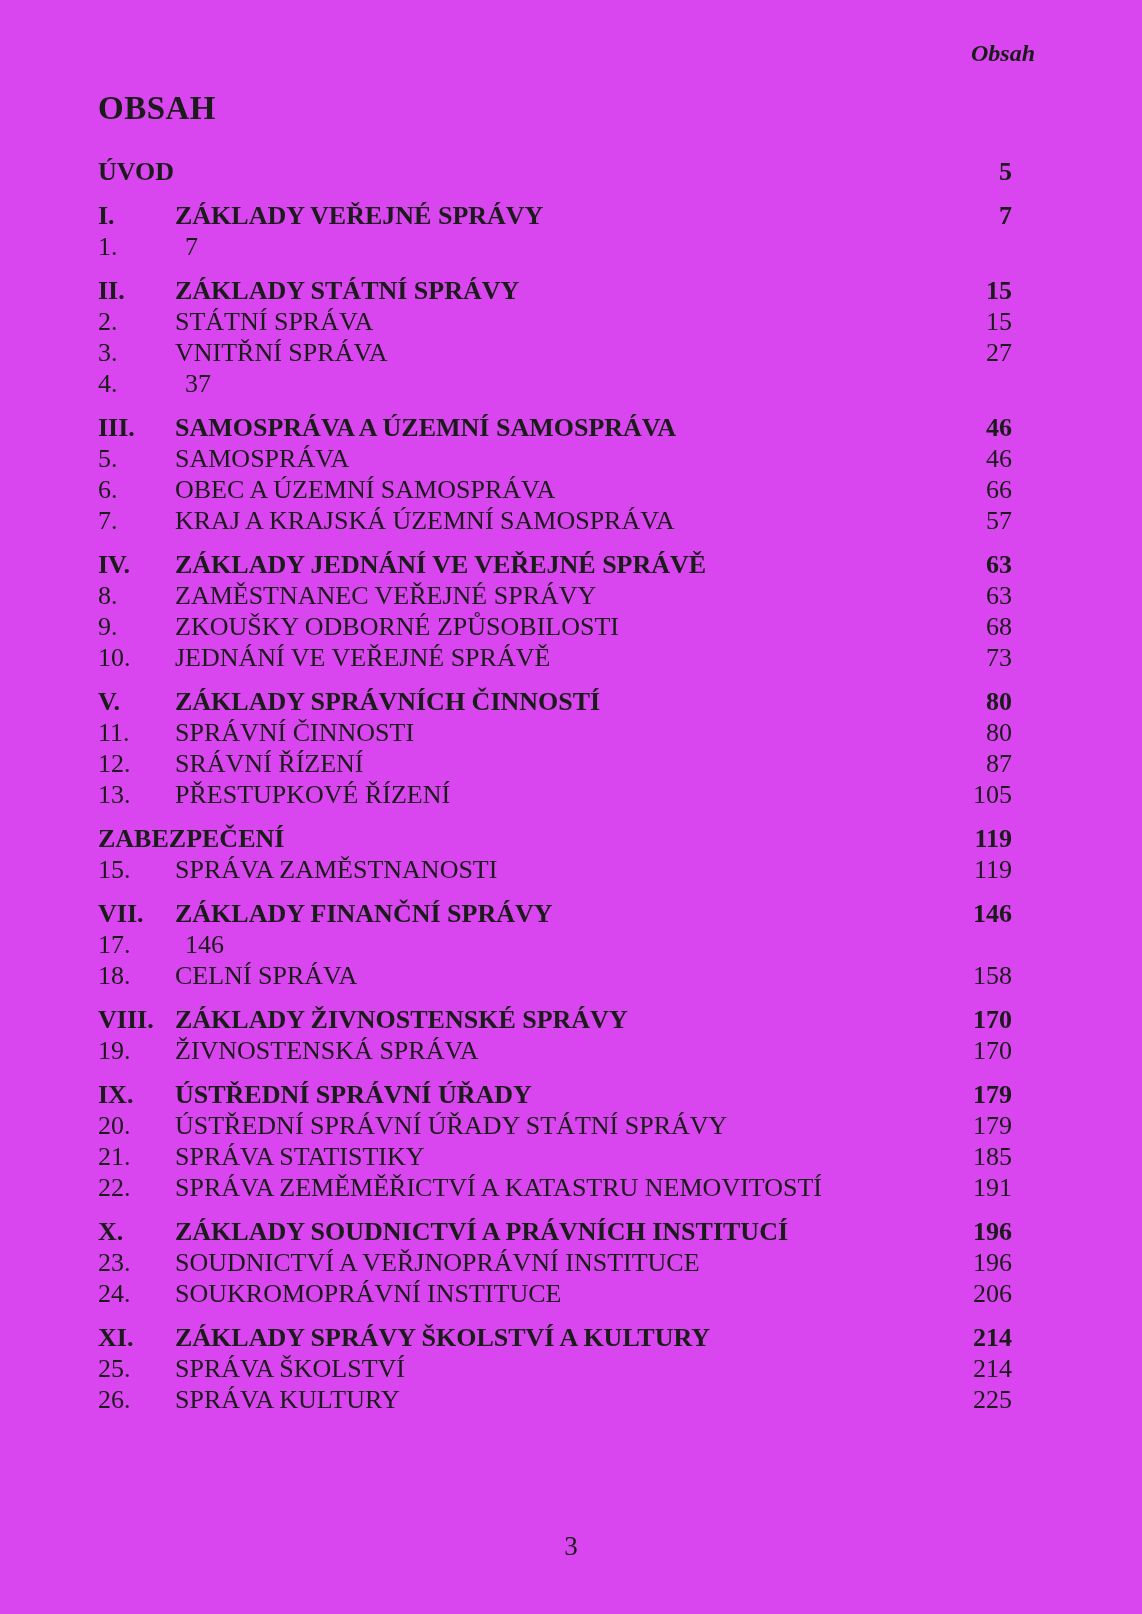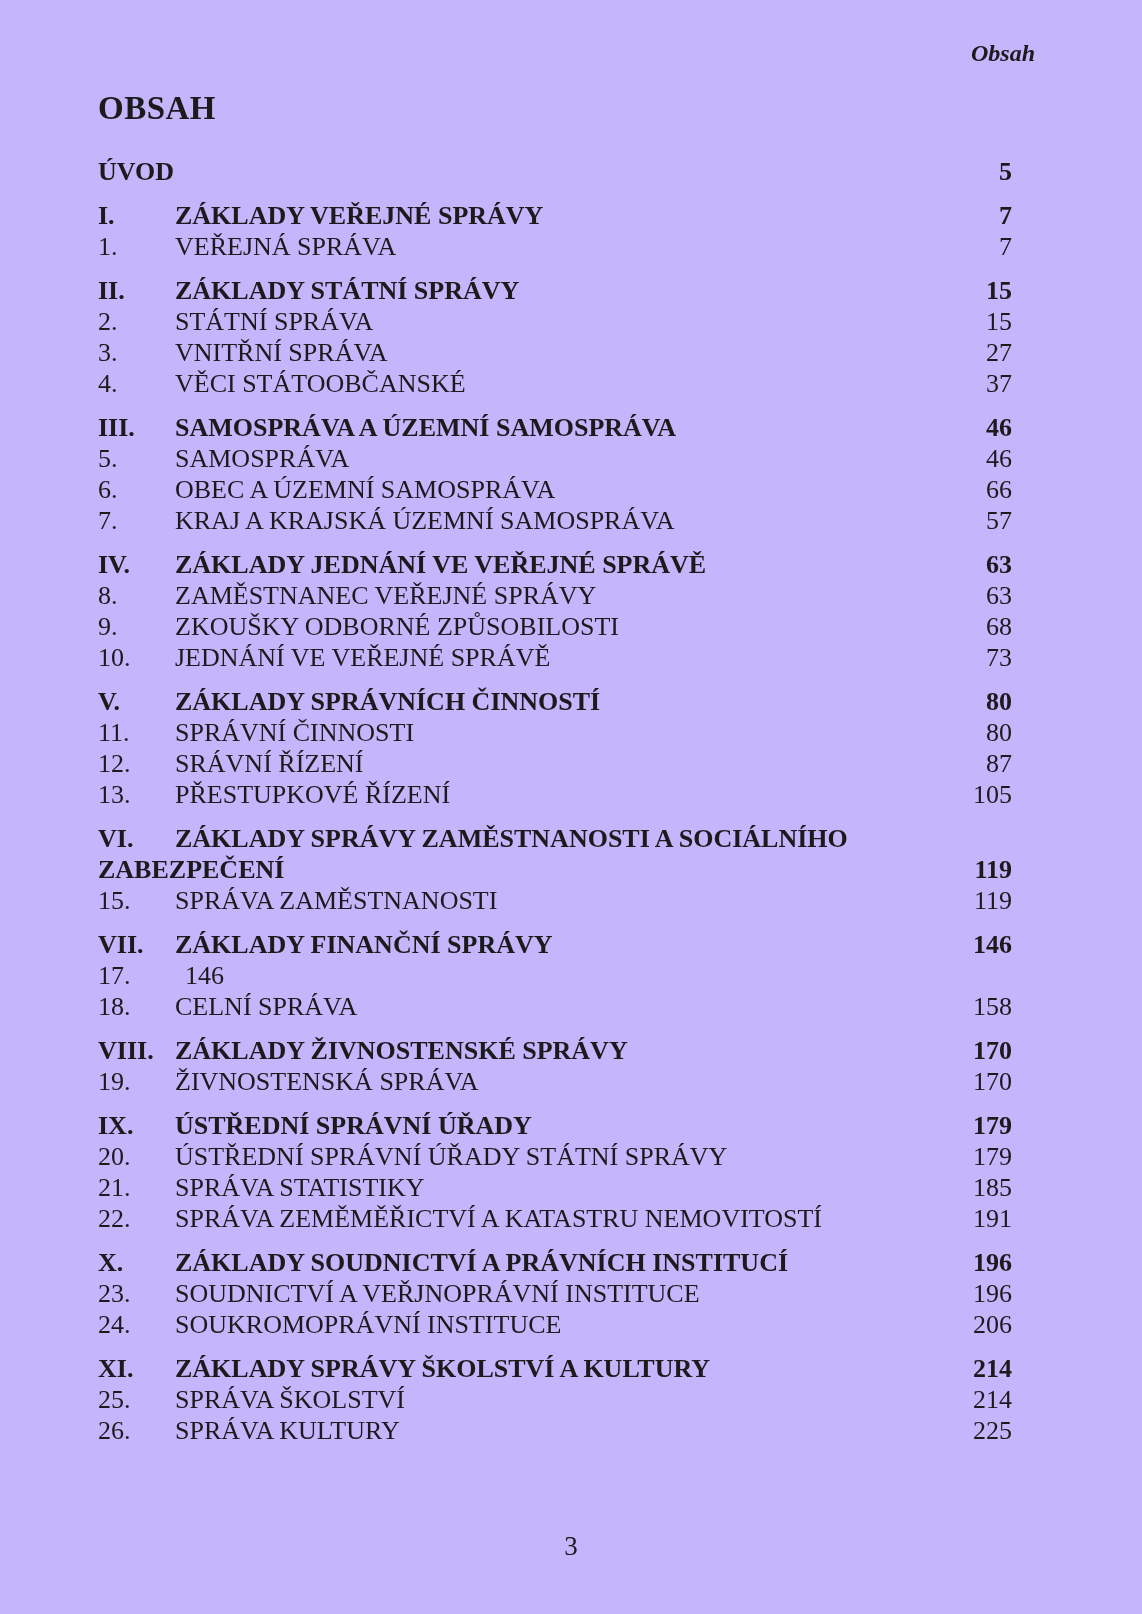--- a/index.html
+++ b/index.html
@@ -4,21 +4,21 @@
 <style>
   html, body { margin: 0; padding: 0; }
   body {
     width: 1142px; height: 1614px;
     background: #ffffff;
     font-family: "Liberation Serif", serif;
     color: #1b1b1b;
     position: relative;
     overflow: hidden;
   }
-  .page { position: absolute; inset: 0; background: #c4b5fd; }
+  .page { position: absolute; inset: 0; background: #d946ef; }
   .running-header {
     position: absolute; top: 40px; right: 107px;
     font-size: 24px; font-weight: bold; font-style: italic;
   }
   .heading {
     position: absolute; top: 90px; left: 98px;
     font-size: 33px; font-weight: bold; letter-spacing: 0.5px;
   }
   .toc {
     position: absolute; top: 156px; left: 98px; right: 130px;
@@ -55,21 +55,20 @@
         </div>
       </div>
       <div class="toc-group">
         <div class="row bold">
           <span class="num">I.</span>
           <span class="title">ZÁKLADY VEŘEJNÉ SPRÁVY</span>
           <span class="pg">7</span>
         </div>
         <div class="row">
           <span class="num">1.</span>
-          <span class="title">VEŘEJNÁ SPRÁVA</span>
           <span class="pg">7</span>
         </div>
       </div>
       <div class="toc-group">
         <div class="row bold">
           <span class="num">II.</span>
           <span class="title">ZÁKLADY STÁTNÍ SPRÁVY</span>
           <span class="pg">15</span>
         </div>
         <div class="row">
@@ -77,21 +76,20 @@
           <span class="title">STÁTNÍ SPRÁVA</span>
           <span class="pg">15</span>
         </div>
         <div class="row">
           <span class="num">3.</span>
           <span class="title">VNITŘNÍ SPRÁVA</span>
           <span class="pg">27</span>
         </div>
         <div class="row">
           <span class="num">4.</span>
-          <span class="title">VĚCI STÁTOOBČANSKÉ</span>
           <span class="pg">37</span>
         </div>
       </div>
       <div class="toc-group">
         <div class="row bold">
           <span class="num">III.</span>
           <span class="title">SAMOSPRÁVA A ÚZEMNÍ SAMOSPRÁVA</span>
           <span class="pg">46</span>
         </div>
         <div class="row">
@@ -149,24 +147,20 @@
           <span class="pg">87</span>
         </div>
         <div class="row">
           <span class="num">13.</span>
           <span class="title">PŘESTUPKOVÉ ŘÍZENÍ</span>
           <span class="pg">105</span>
         </div>
       </div>
       <div class="toc-group">
         <div class="row bold">
-          <span class="num">VI.</span>
-          <span class="title">ZÁKLADY SPRÁVY ZAMĚSTNANOSTI A SOCIÁLNÍHO</span>
-        </div>
-        <div class="row bold">
           <span class="title">ZABEZPEČENÍ</span>
           <span class="pg">119</span>
         </div>
         <div class="row">
           <span class="num">15.</span>
           <span class="title">SPRÁVA ZAMĚSTNANOSTI</span>
           <span class="pg">119</span>
         </div>
       </div>
       <div class="toc-group">

